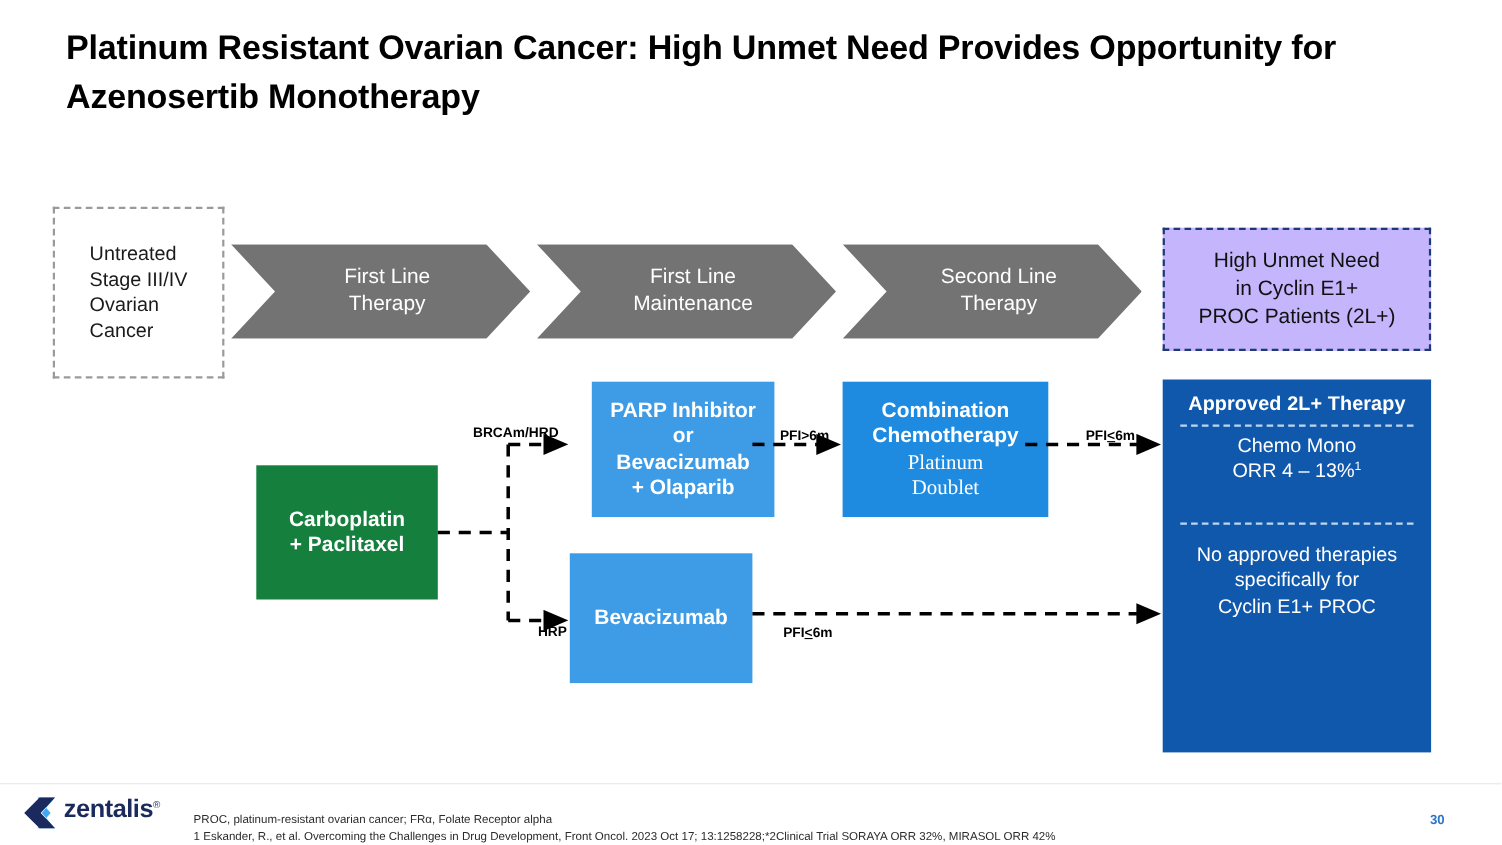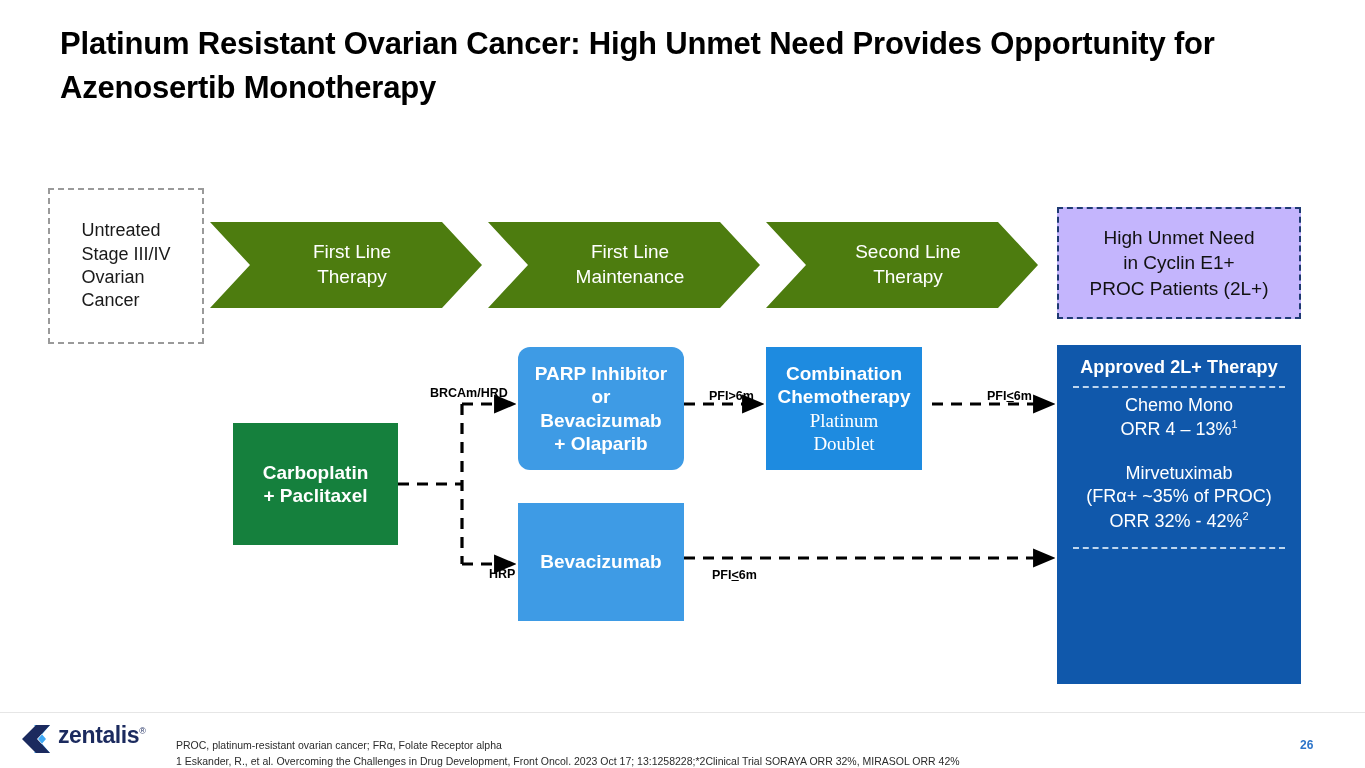--- a/index.html
+++ b/index.html
@@ -23,21 +23,21 @@
   .untreated {
     position:absolute; left:48px; top:188px; width:156px; height:156px;
     border:2px dashed #9a9a9a; background:#ffffff;
     display:flex; align-items:center; justify-content:center; 
     font-size:18px; line-height:1.30; color:#1a1a1a; z-index:5;
   }
 
   
   .chev-band { position:absolute; left:150px; top:222px; width:865px; height:86px; z-index:2; }
   .chev {
-    position:absolute; top:0; height:86px; background:#4d7c0f; color:#ffffff;
+    position:absolute; top:0; height:86px; background:#737373; color:#ffffff;
     display:flex; align-items:center; justify-content:center; text-align:center;
     font-size:19px; line-height:1.30;
   }
   .chev.c1 { left:60px;  width:272px; clip-path: polygon(0 0, 232px 0, 272px 43px, 232px 86px, 0 86px, 40px 43px); }
   .chev.c2 { left:338px; width:272px; clip-path: polygon(0 0, 232px 0, 272px 43px, 232px 86px, 0 86px, 40px 43px); }
   .chev.c3 { left:616px; width:272px; clip-path: polygon(0 0, 232px 0, 272px 43px, 232px 86px, 0 86px, 40px 43px); }
   .chev span { transform:translateX(6px); display:block; }
 
   
   .unmet {
@@ -47,25 +47,25 @@
     font-size:19px; line-height:1.32; color:#111;
   }
 
   
   .fbox {
     position:absolute; display:flex; align-items:center; justify-content:center;
     text-align:center; color:#ffffff; line-height:1.22;
   }
   .box-carbo  { left:233px; top:423px; width:165px; height:122px; background:#15803d;
                 font-size:19px; font-weight:bold; }
-  .box-parp   { left:518px; top:347px; width:166px; height:123px; background:#3E9BE5;
-                font-size:19px; font-weight:bold;border-radius:12px; }
+  .box-parp   { left:538px; top:347px; width:166px; height:123px; background:#3E9BE5;
+                font-size:19px; font-weight:bold; }
   .box-bev    { left:518px; top:503px; width:166px; height:118px; background:#3E9BE5;
                 font-size:19px; font-weight:bold; }
-  .box-combo  { left:766px; top:347px; width:156px; height:123px; background:#1E8BE0;
+  .box-combo  { left:766px; top:347px; width:187px; height:123px; background:#1E8BE0;
                 font-size:19px; }
   .box-combo .b1 { font-weight:bold; }
   .box-combo .b2 { font-weight:normal;font-family:Liberation Serif, serif; }
 
   
   .approved {
     position:absolute; left:1057px; top:345px; width:244px; height:339px;
     background:#1058AB; color:#ffffff; padding:12px 10px 10px;
     display:flex; flex-direction:column; align-items:center; text-align:center;
   }
@@ -213,36 +213,36 @@
   </div>
 
   <div class="approved">
     <div class="hdr">Approved 2L+ Therapy</div>
     <div class="dash-sep"></div>
     <div class="blk">
       <div>Chemo Mono</div>
       <div><span>ORR 4 – 13%</span><sup>1</sup></div>
     </div>
     <div class="gap"></div>
-    <div class="blk2">
-      <div>Mirvetuximab</div>
-      <div>(FRα+ ~35% of PROC)</div>
-      <div><span>ORR 32% - 42%</span><sup>2</sup></div>
-    </div>
     <div class="dash-sep2"></div>
+    <div class="blk3">
+      <div>No approved therapies</div>
+      <div>specifically for</div>
+      <div>Cyclin E1+ PROC</div>
+    </div>
   </div>
 
   <div class="footer-rule"></div>
 
   <svg class="logo" viewBox="0 0 145 34">
     <path d="M14,3 L30,3 L18,17 L30,31 L14,31 L26,17 Z" fill="#3fa9f5"></path>
     <path d="M30,3 L44,3 L31,17 L44,31 L30,31 L16,17 Z" fill="#1b2a5e" transform="translate(-14,0)"></path>
   </svg>
   <div class="logo-text"><span>zentalis</span><span class="logo-reg">®</span></div>
 
   <div class="foot-note">
     <div>PROC, platinum-resistant ovarian cancer; FRα, Folate Receptor alpha</div>
     <div>1 Eskander, R., et al. Overcoming the Challenges in Drug Development, Front Oncol. 2023 Oct 17; 13:1258228;*2Clinical Trial SORAYA ORR 32%, MIRASOL ORR 42%</div>
   </div>
 
-  <div class="pagenum">26</div>
+  <div class="pagenum">30</div>
 
 </div>
 
 </body></html>

